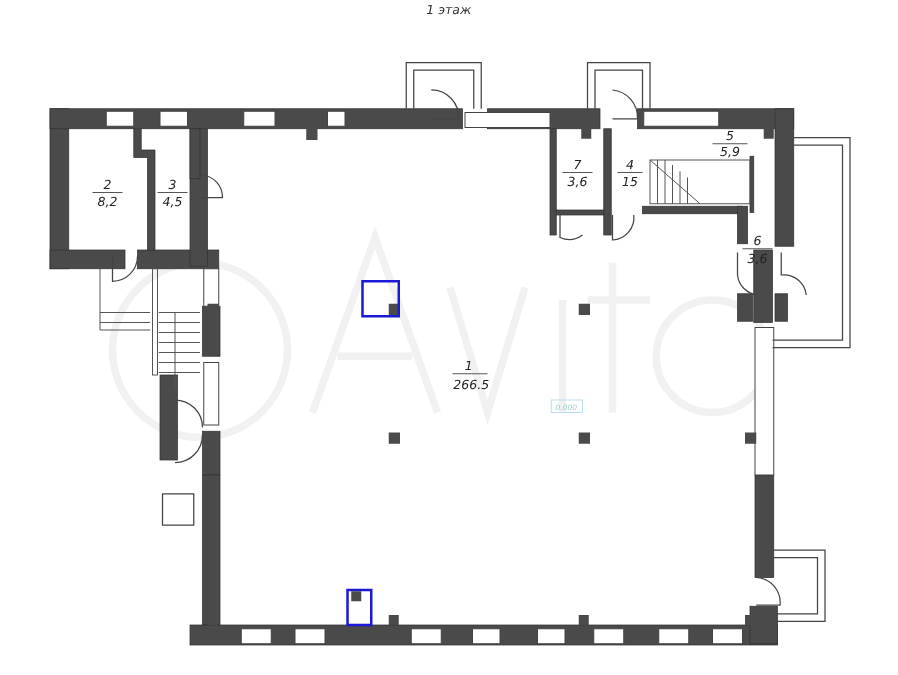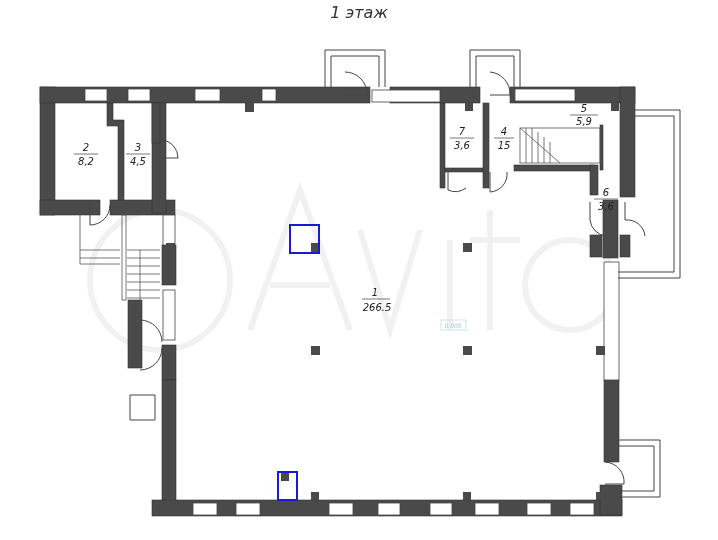--- a/index.html
+++ b/index.html
@@ -1,17 +1,17 @@
 <!DOCTYPE html>
 <html><head>
 <meta charset="utf-8">
 <style>
   html, body { margin: 0; padding: 0; background: #ffffff; }
   body { width: 718px; height: 540px; position: relative; overflow: hidden; font-family: "DejaVu Sans", sans-serif; }
-  .title { position: absolute; left: 0; width: 718px; top: 3px; text-align: center; font-size: 16px; font-style: italic; color: #333; }
+  .title { position: absolute; left: 0; width: 718px; top: 3px; text-align: center; font-size: 10px; font-style: italic; color: #333; }
   svg { position: absolute; left: 0; top: 0; }
   .wall { fill: #4a4a4a; stroke: #333; stroke-width: 0.6; }
   .line { fill: none; stroke: #444; stroke-width: 1; }
   .thin { fill: none; stroke: #555; stroke-width: 0.8; }
   .win { fill: #ffffff; stroke: #444; stroke-width: 0.8; }
   .col { fill: #4a4a4a; }
   .lbl { font-family: "DejaVu Sans", sans-serif; font-style: italic; font-size: 10px; fill: #222; text-anchor: middle; }
   .mark { fill: none; stroke: #1a1ad6; stroke-width: 2; }
   .elev { font-family: "DejaVu Sans", sans-serif; font-size: 6px; fill: #9cc; font-style: italic; text-anchor: middle; }
   .wm { fill: none; stroke: #eeeeee; stroke-width: 6; }

